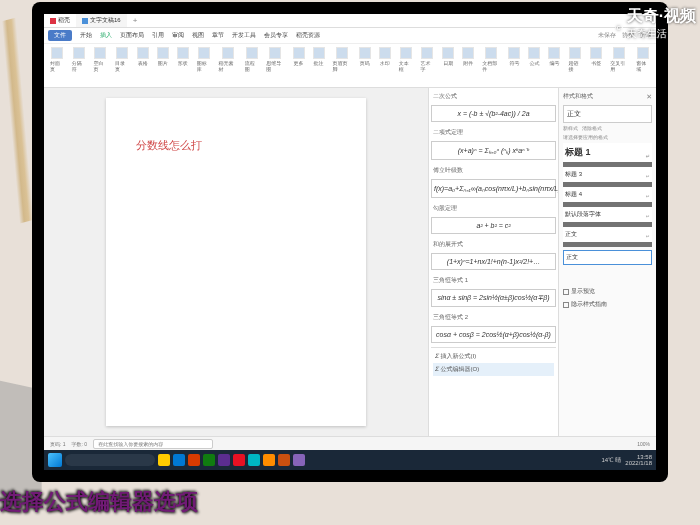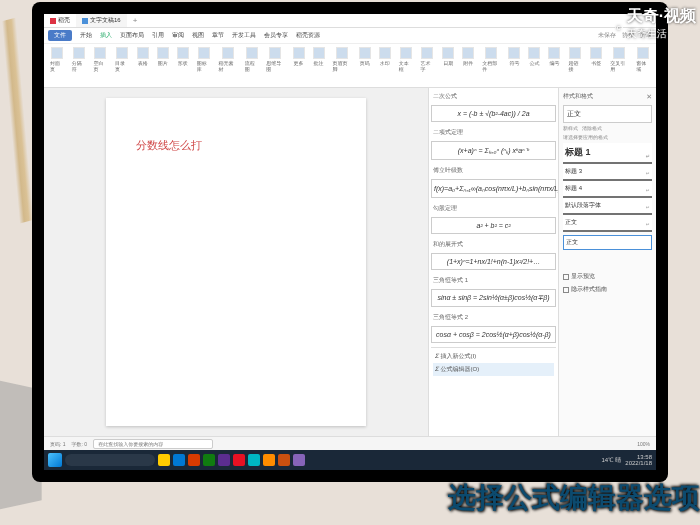--- a/index.html
+++ b/index.html
@@ -27,40 +27,40 @@
 .formula-panel .sec-title{font-size:6px;color:#666;padding:2px 2px}
 .formula-panel .formula-box{border:1px solid #ccc;padding:4px 2px;margin:2px 0;text-align:center;font-size:7px;font-style:italic;color:#333;background:#fff}
 .formula-panel .actions{border-top:1px solid #ddd;padding:2px;font-size:6px;color:#555}
 .formula-panel .act{padding:2px;cursor:pointer}
 .formula-panel .act.hl{background:#e5f0fa}
 .style-panel{width:98px;background:#fafafa;border-left:1px solid #ddd;padding:4px;font-size:6px}
 .style-panel .hdr{display:flex;justify-content:space-between;align-items:center;color:#666;margin-bottom:4px}
 .style-panel .close{font-size:7px;color:#888}
 .style-panel .cur{border:1px solid #ccc;padding:3px;margin-bottom:2px;font-size:7px;background:#fff}
 .style-panel .subhdr{color:#888;font-size:5px;margin:3px 0}
-.style-panel .style-list .item{padding:3px 2px;border-bottom:2px solid #737373;display:flex;justify-content:space-between;align-items:flex-end;background:#fff}
+.style-panel .style-list .item{padding:3px 2px;border-bottom:5px solid #737373;display:flex;justify-content:space-between;align-items:flex-end;background:#fff}
 .style-panel .style-list .item.h{font-weight:bold;font-size:9px}
 .style-panel .style-list .chk{color:#aaa;font-size:5px}
 .style-panel .field{border:1px solid #4a90d9;padding:2px;margin-top:3px;background:#fff}
 .style-panel .opts{margin-top:20px;font-size:6px;color:#555}
 .style-panel .opts div{padding:2px 0;display:flex;align-items:center;gap:2px}
 .style-panel .cb{width:6px;height:6px;border:1px solid #888;display:inline-block}
 .statusbar{height:14px;background:#f5f5f5;border-top:1px solid #ddd;display:flex;align-items:center;padding:0 6px;font-size:5px;color:#777;gap:6px}
 .statusbar .search{flex:0 0 120px;background:#fff;border:1px solid #ccc;padding:1px 4px;border-radius:2px}
 .statusbar .right{margin-left:auto;display:flex;gap:4px;align-items:center}
 .taskbar{height:20px;background:#1a2838;display:flex;align-items:center;padding:0 4px;gap:3px}
 .taskbar .start{width:14px;height:14px;background:linear-gradient(135deg,#4cc2ff,#0078d4);border-radius:2px}
 .taskbar .sch{width:90px;height:12px;background:#2a3848;border-radius:6px}
 .taskbar .ticon{width:12px;height:12px;border-radius:2px}
 .taskbar .tray{margin-left:auto;display:flex;align-items:center;gap:4px;font-size:6px;color:#ccc}
 .taskbar .time{text-align:right;line-height:1}
 .watermark{position:absolute;right:4px;top:6px;color:#fff;font-size:16px;font-weight:bold;text-shadow:0 0 3px rgba(0,0,0,.8);z-index:10}
 .watermark .sub{font-size:10px;font-weight:normal}
 .watermark .dot{position:absolute;left:-12px;top:18px;width:8px;height:8px;border:1px solid #fff;border-radius:50%;font-size:5px;text-align:center;line-height:6px}
-.caption{position:absolute;bottom:8px;left:0;right:0;text-align:right;color:#0c4a6e;font-size:28px;font-weight:bold;text-shadow:1px 1px 3px #000,-1px -1px 3px #000;z-index:10}
+.caption{position:absolute;bottom:8px;left:0;right:0;text-align:left;color:#701a75;font-size:22px;font-weight:bold;text-shadow:1px 1px 3px #000,-1px -1px 3px #000;z-index:10}
 .wheat{position:absolute;left:-10px;top:20px;width:60px;height:200px;background:linear-gradient(100deg,transparent 40%,#c9a86a 45%,#d4b478 50%,transparent 55%);opacity:.7;transform:rotate(-15deg)}
 .book{position:absolute;left:-5px;bottom:20px;width:50px;height:120px;background:#999;transform:perspective(100px) rotateY(20deg);opacity:.5}
 </style>
 </head>
 <body>
 
 <div class="wheat"></div>
 <div class="book"></div>
 
 <div class="watermark">

